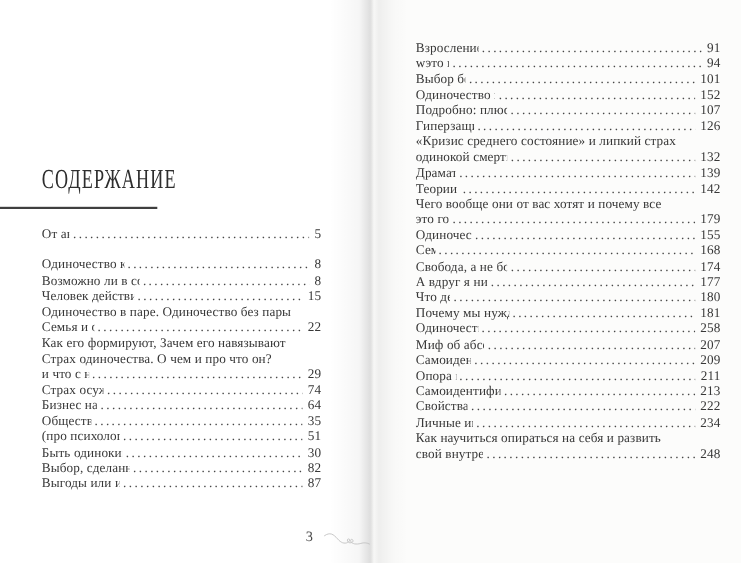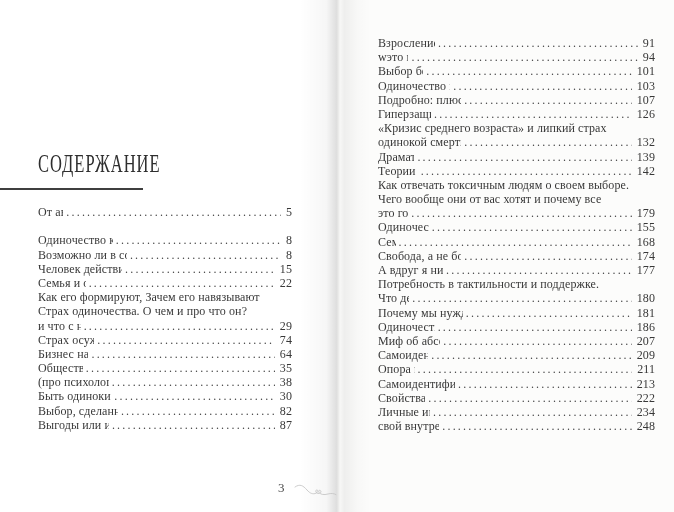--- a/index.html
+++ b/index.html
@@ -81,20 +81,23 @@
         <span class="toc-title">Возможно ли в социуме остаться в одиночестве?</span>
         <span class="leader"></span>
         <span class="toc-page">8</span>
       </div>
       <div class="toc-row">
         <span class="toc-title">Человек действительно социальное существо?</span>
         <span class="leader"></span>
         <span class="toc-page">15</span>
       </div>
       <div class="toc-row">
+        <span class="toc-title">Одиночество в паре. Одиночество без пары</span>
+      </div>
+      <div class="toc-row">
         <span class="toc-title">Семья и одиночество</span>
         <span class="leader"></span>
         <span class="toc-page">22</span>
       </div>
       <div class="toc-row">
         <span class="toc-title">Как его формируют, Зачем его навязывают</span>
       </div>
       <div class="toc-row">
         <span class="toc-title">Страх одиночества. О чем и про что он?</span>
       </div>
@@ -114,21 +117,21 @@
         <span class="toc-page">64</span>
       </div>
       <div class="toc-row">
         <span class="toc-title">Общество отрицает</span>
         <span class="leader"></span>
         <span class="toc-page">35</span>
       </div>
       <div class="toc-row">
         <span class="toc-title">(про психологию и детские травмы)</span>
         <span class="leader"></span>
-        <span class="toc-page">38</span>
+        <span class="toc-page">51</span>
       </div>
       <div class="toc-row">
         <span class="toc-title">Быть одиноким или быть свободным?</span>
         <span class="leader"></span>
         <span class="toc-page">30</span>
       </div>
       <div class="toc-row">
         <span class="toc-title">Выбор, сделанный из страха, ведет к краху</span>
         <span class="leader"></span>
         <span class="toc-page">82</span>
@@ -151,54 +154,51 @@
         <span class="toc-page">94</span>
       </div>
       <div class="toc-row">
         <span class="toc-title">Выбор без выбора</span>
         <span class="leader"></span>
         <span class="toc-page">101</span>
       </div>
       <div class="toc-row">
         <span class="toc-title">Одиночество как состояние души</span>
         <span class="leader"></span>
-        <span class="toc-page">103</span>
+        <span class="toc-page">152</span>
       </div>
       <div class="toc-row">
         <span class="toc-title">Подробно: плюсы и минусы одиночества</span>
         <span class="leader"></span>
         <span class="toc-page">107</span>
       </div>
       <div class="toc-row">
         <span class="toc-title">Гиперзащита Что это?</span>
         <span class="leader"></span>
         <span class="toc-page">126</span>
       </div>
       <div class="toc-row">
-        <span class="toc-title">«Кризис среднего возраста» и липкий страх</span>
+        <span class="toc-title">«Кризис среднего состояние» и липкий страх</span>
       </div>
       <div class="toc-row">
         <span class="toc-title">одинокой смерти 40 кошек и стакан воды</span>
         <span class="leader"></span>
         <span class="toc-page">132</span>
       </div>
       <div class="toc-row">
         <span class="toc-title">Драматизация</span>
         <span class="leader"></span>
         <span class="toc-page">139</span>
       </div>
       <div class="toc-row">
         <span class="toc-title">Теории эгоизма</span>
         <span class="leader"></span>
         <span class="toc-page">142</span>
       </div>
       <div class="toc-row">
-        <span class="toc-title">Как отвечать токсичным людям о своем выборе.</span>
-      </div>
-      <div class="toc-row">
         <span class="toc-title">Чего вообще они от вас хотят и почему все</span>
       </div>
       <div class="toc-row">
         <span class="toc-title">это говорят</span>
         <span class="leader"></span>
         <span class="toc-page">179</span>
       </div>
       <div class="toc-row">
         <span class="toc-title">Одиночество в семье</span>
         <span class="leader"></span>
@@ -213,36 +213,33 @@
         <span class="toc-title">Свобода, а не боль. Счастье быть с собой</span>
         <span class="leader"></span>
         <span class="toc-page">174</span>
       </div>
       <div class="toc-row">
         <span class="toc-title">А вдруг я никого не встречу?</span>
         <span class="leader"></span>
         <span class="toc-page">177</span>
       </div>
       <div class="toc-row">
-        <span class="toc-title">Потребность в тактильности и поддержке.</span>
-      </div>
-      <div class="toc-row">
         <span class="toc-title">Что делать?</span>
         <span class="leader"></span>
         <span class="toc-page">180</span>
       </div>
       <div class="toc-row">
         <span class="toc-title">Почему мы нуждаемся в прикосновениях?</span>
         <span class="leader"></span>
         <span class="toc-page">181</span>
       </div>
       <div class="toc-row">
         <span class="toc-title">Одиночество как ресурс</span>
         <span class="leader"></span>
-        <span class="toc-page">186</span>
+        <span class="toc-page">258</span>
       </div>
       <div class="toc-row">
         <span class="toc-title">Миф об абсолютной любви</span>
         <span class="leader"></span>
         <span class="toc-page">207</span>
       </div>
       <div class="toc-row">
         <span class="toc-title">Самоидентификация</span>
         <span class="leader"></span>
         <span class="toc-page">209</span>
@@ -259,20 +256,23 @@
       </div>
       <div class="toc-row">
         <span class="toc-title">Свойства личности</span>
         <span class="leader"></span>
         <span class="toc-page">222</span>
       </div>
       <div class="toc-row">
         <span class="toc-title">Личные инструменты</span>
         <span class="leader"></span>
         <span class="toc-page">234</span>
+      </div>
+      <div class="toc-row">
+        <span class="toc-title">Как научиться опираться на себя и развить</span>
       </div>
       <div class="toc-row">
         <span class="toc-title">свой внутренний стержень</span>
         <span class="leader"></span>
         <span class="toc-page">248</span>
       </div>
     </div>
 
   <div class="folio">3</div>
 

